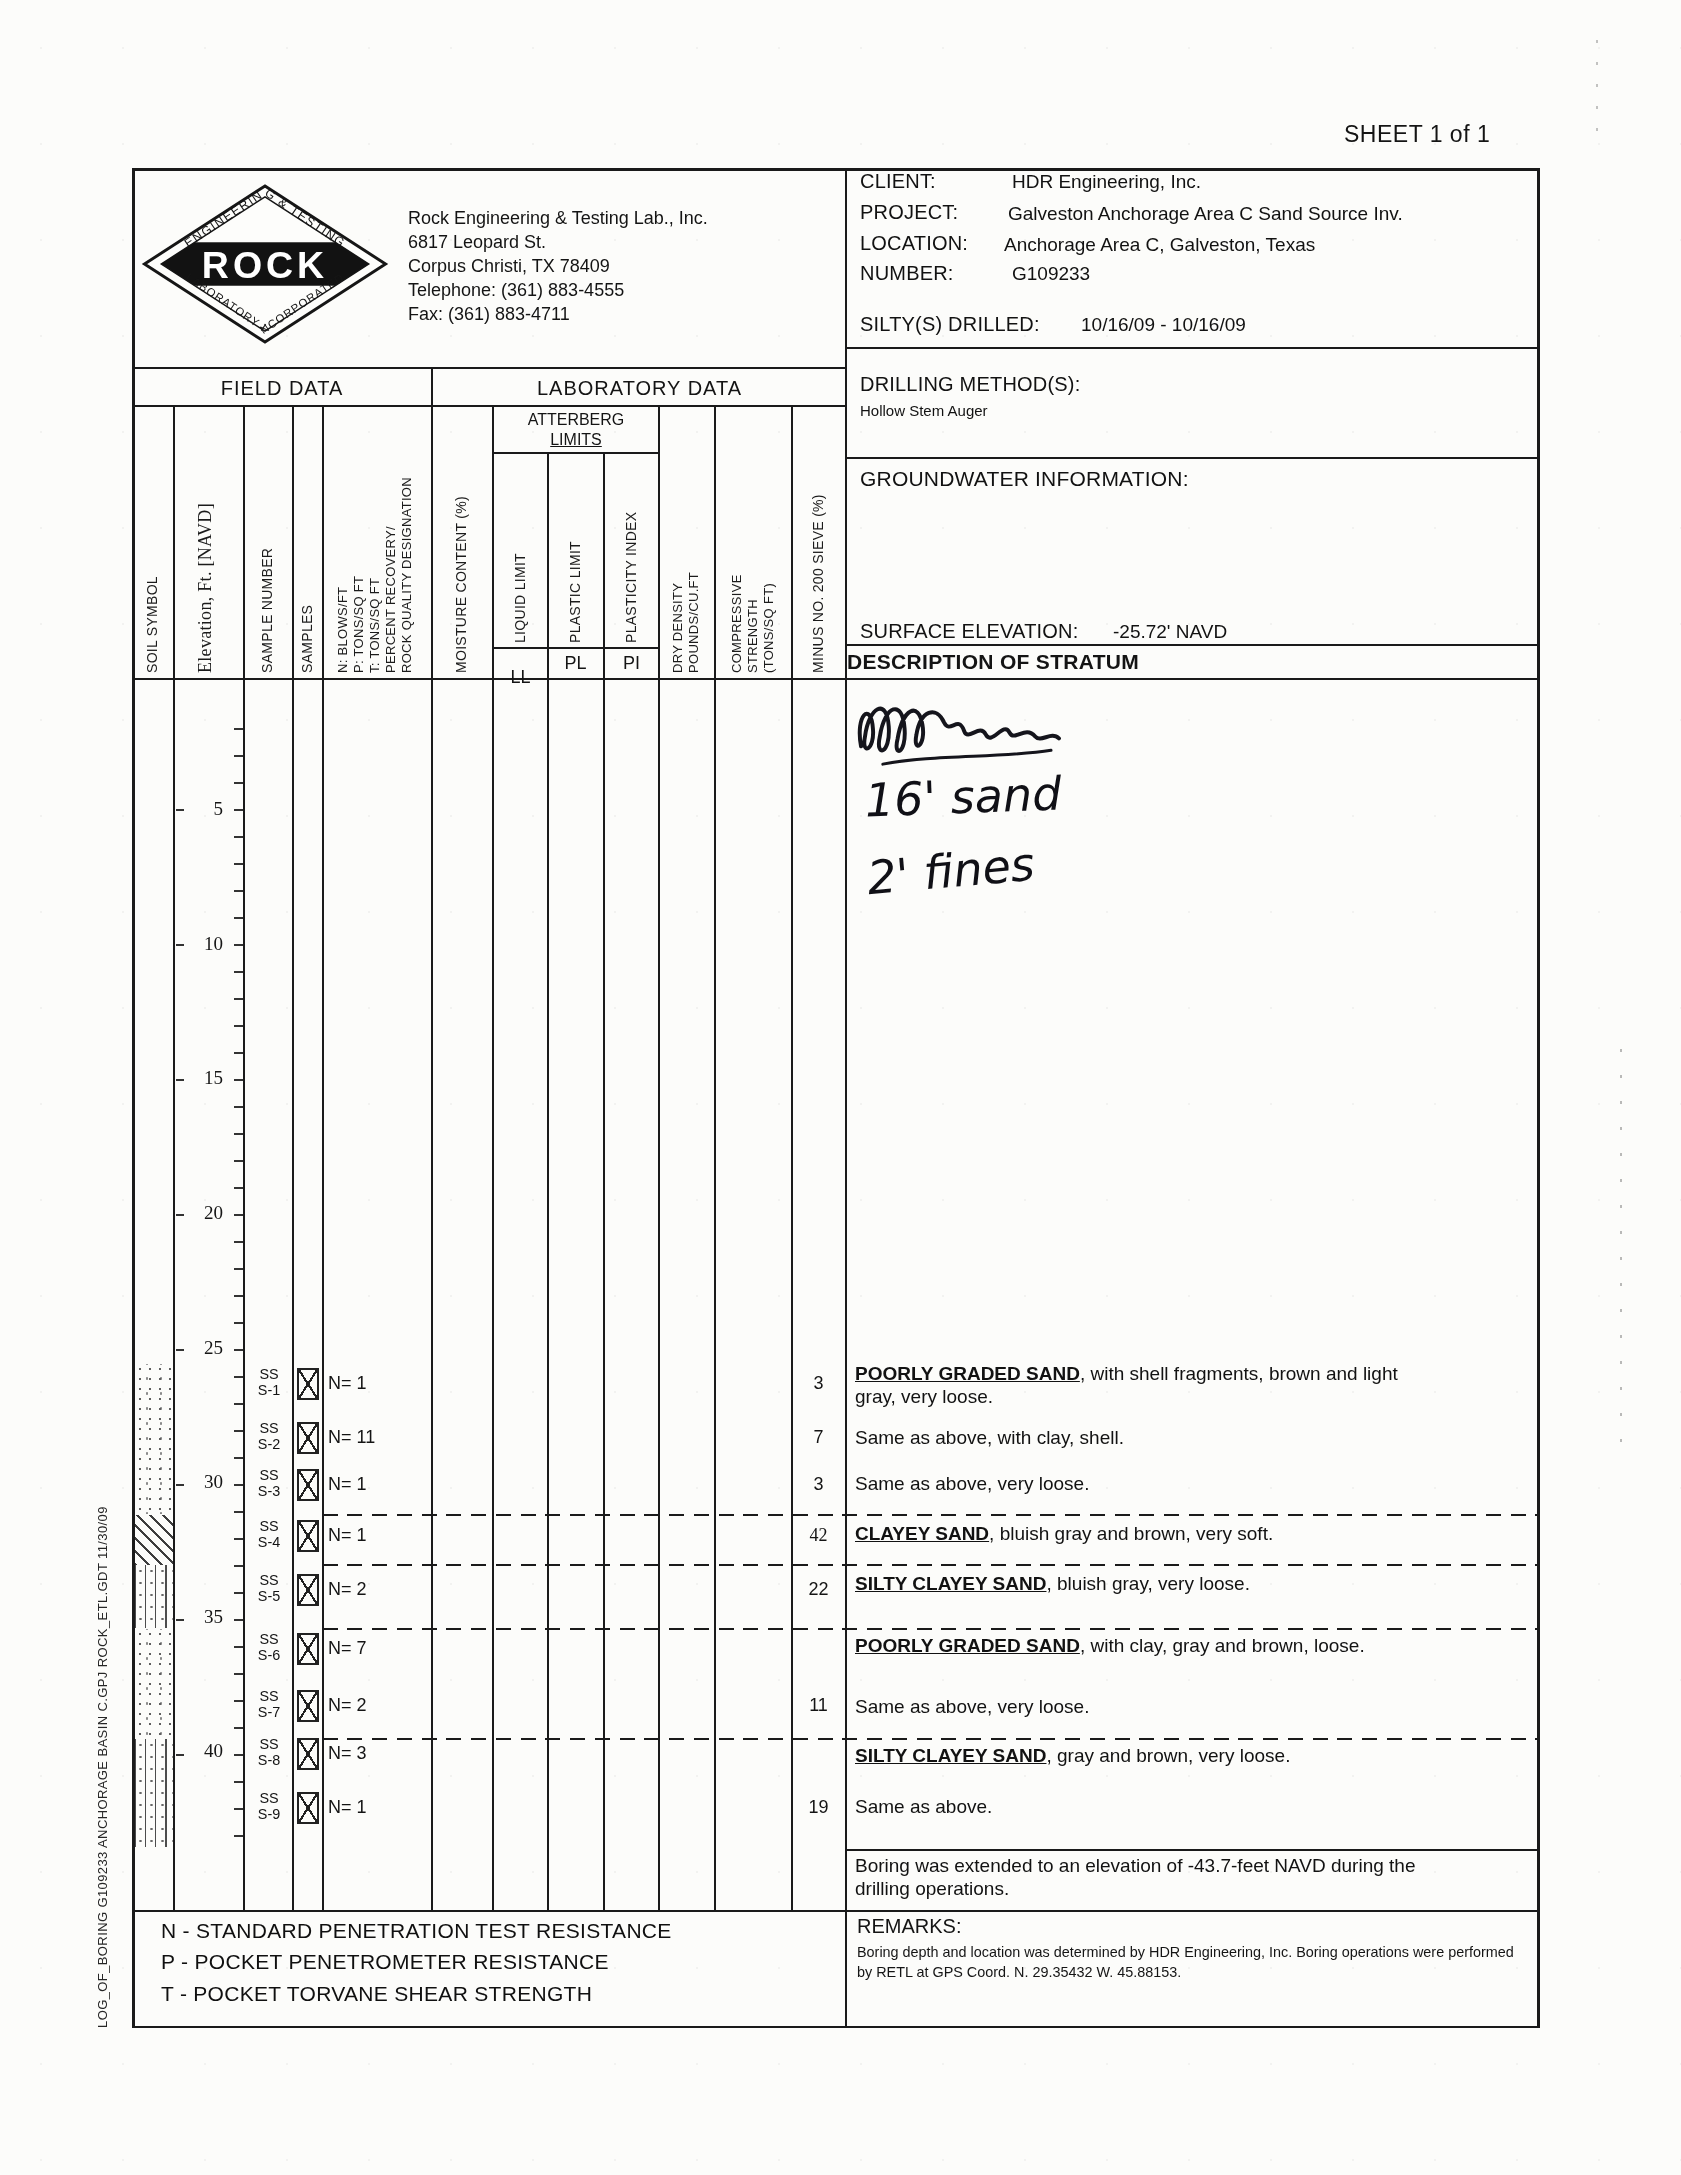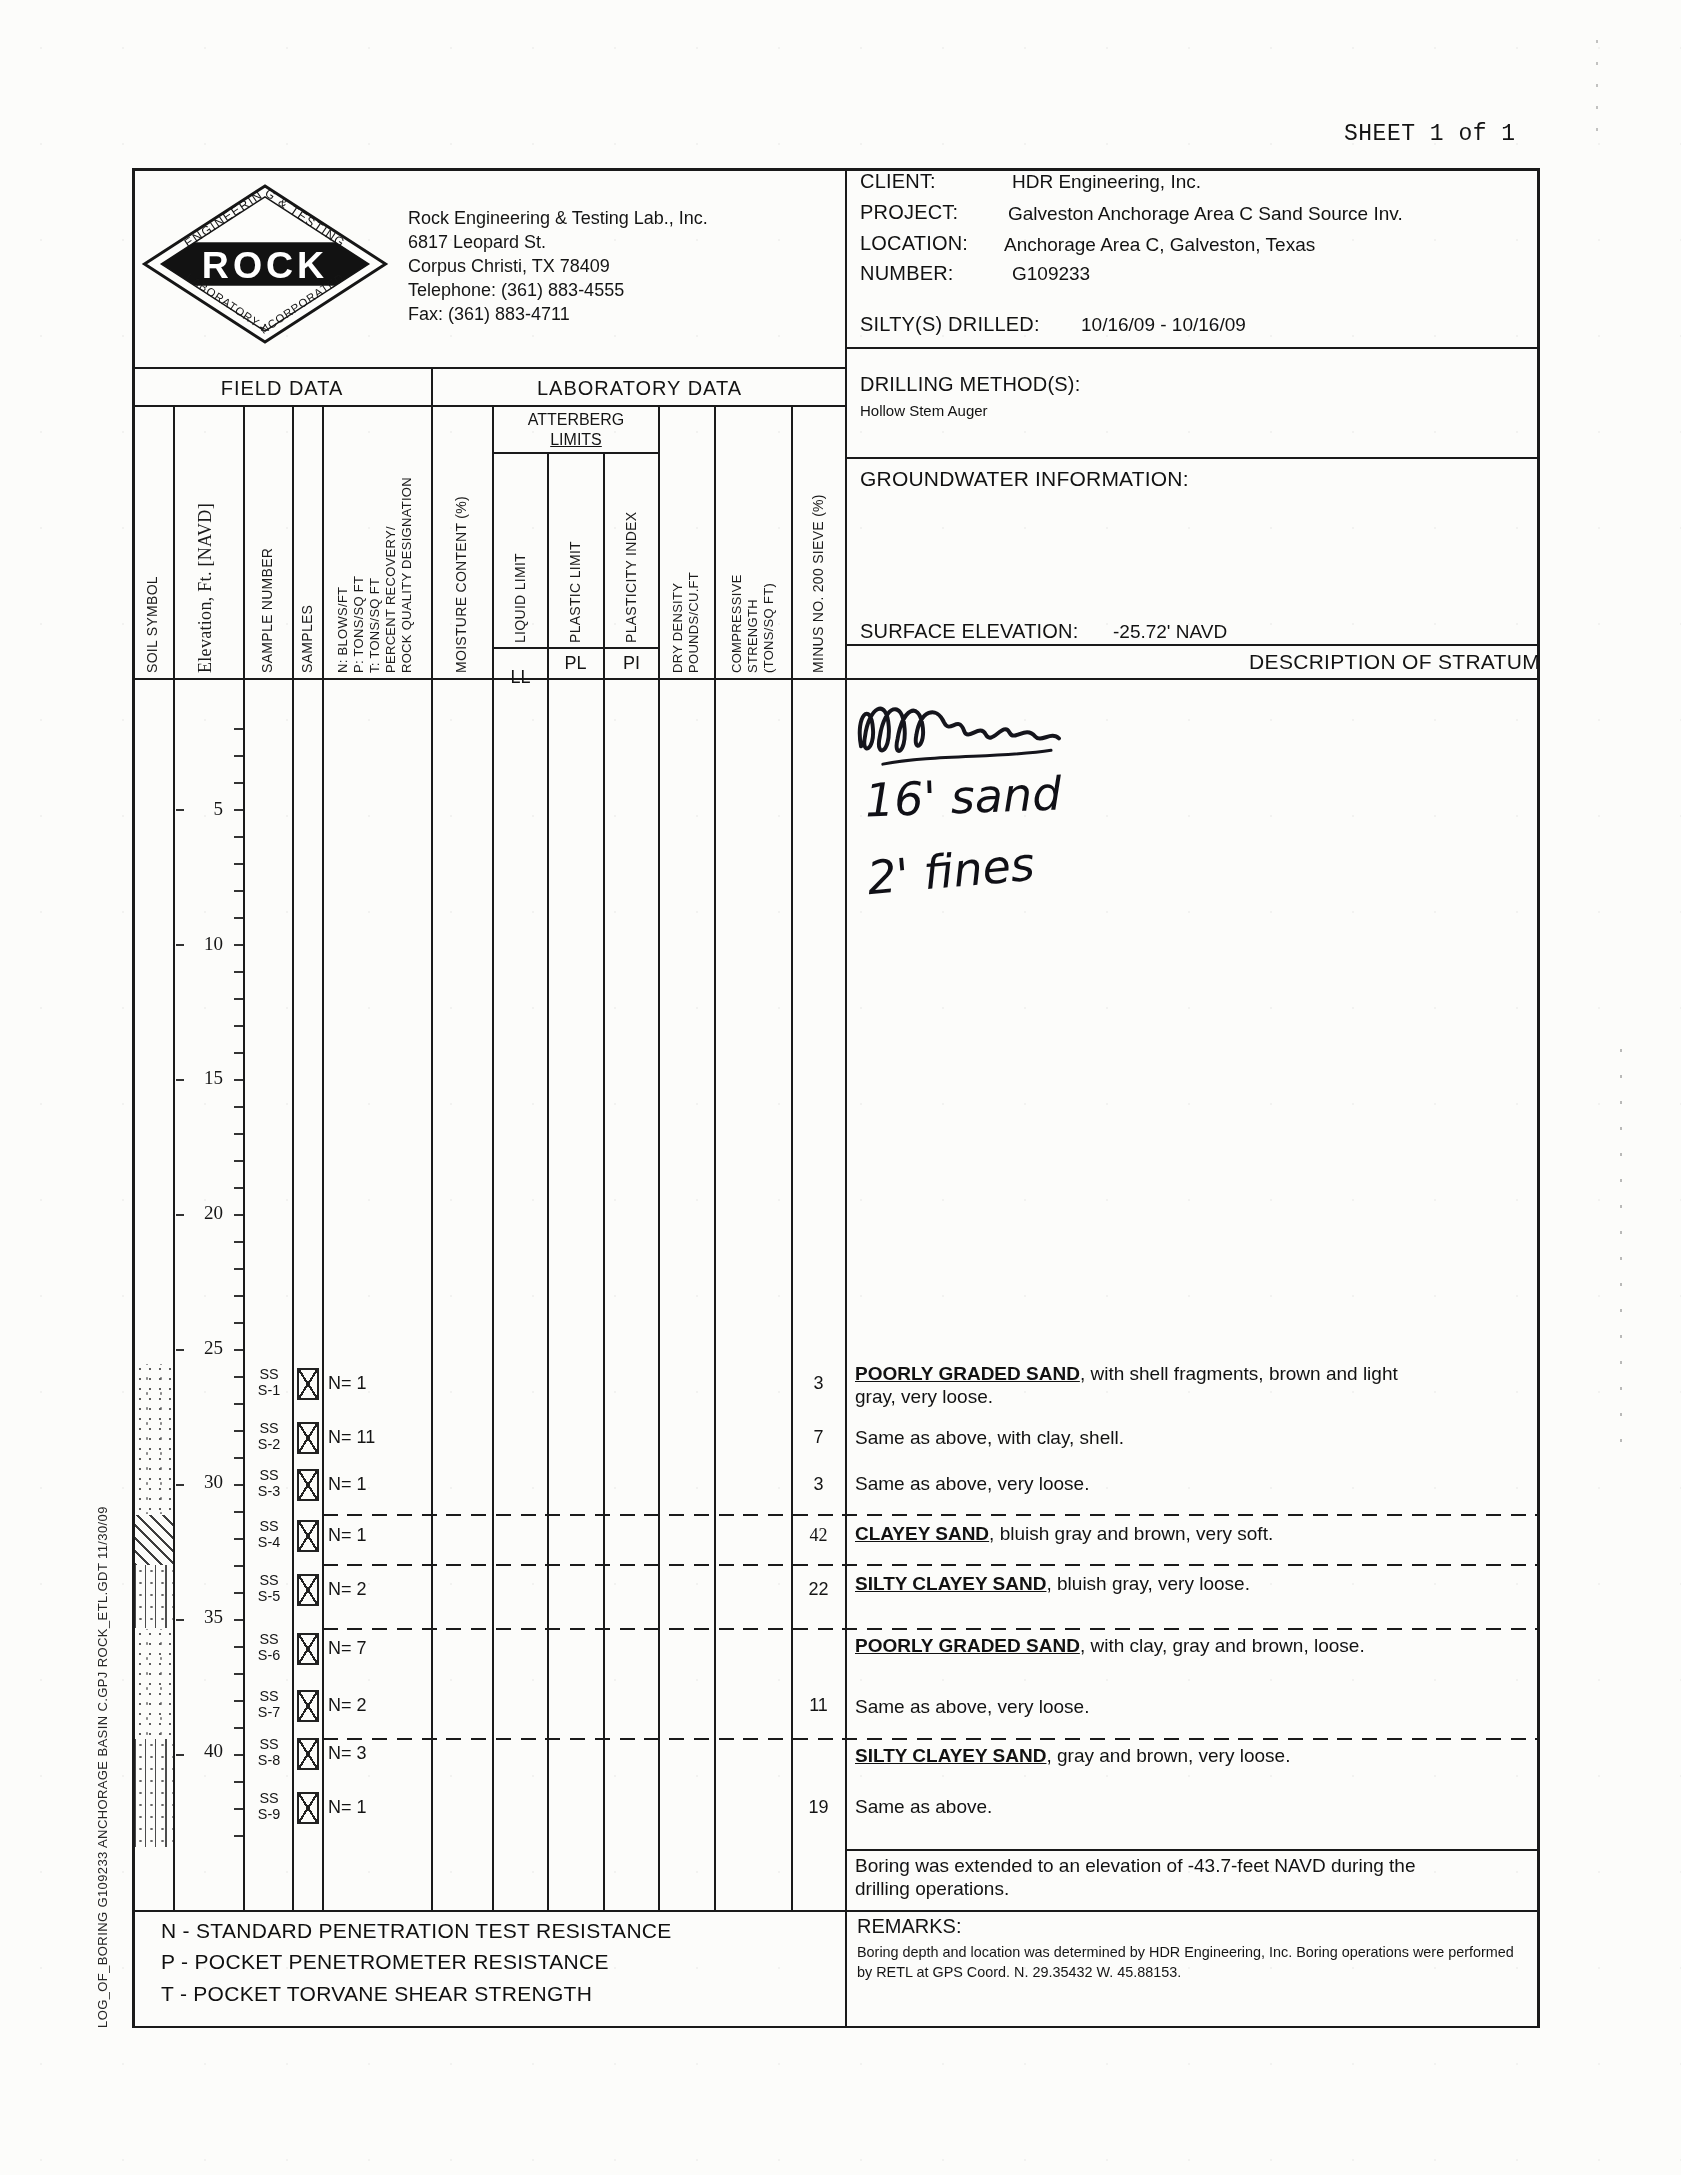--- a/index.html
+++ b/index.html
@@ -38,21 +38,21 @@
           font-size:46px; color:#101016; white-space:nowrap; }
   .legend-line { position:absolute; left:161px; font-size:21px; letter-spacing:0.3px; color:#101010; white-space:nowrap; }
 </style>
 </head>
 <body>
 
 <div class="page">
 
   <div class="vtext abs" style="left:95px; top:1381px; height:647px; font-size:13px; letter-spacing:0.4px; color:#262626;">LOG_OF_BORING  G109233 ANCHORAGE BASIN C.GPJ  ROCK_ETL.GDT  11/30/09</div>
 
-  <div class="abs" style="left:1344px; top:121px; font-size:23px; letter-spacing:0.5px;font-family:Liberation Mono, monospace;">SHEET  1  of  1</div>
+  <div class="abs" style="left:1344px; top:121px; font-size:23px; letter-spacing:0.5px;">SHEET  1  of  1</div>
 
   <div class="pat pat-sand abs" style="top:1364px; height:150px;"></div>
   <div class="pat pat-clay abs" style="top:1515px; height:50px;"></div>
   <div class="pat pat-silt abs" style="top:1565px; height:63px;"></div>
   <div class="pat pat-sand abs" style="top:1629px; height:111px;"></div>
   <div class="pat pat-silt abs" style="top:1739px; height:108px;"></div>
 
   <div class="abs" style="left:234px; top:703px; width:9px; height:1139px;
               background:repeating-linear-gradient(180deg, transparent 0px, transparent 25px, #333 25px, #333 27px);"></div>
   <div class="abs" style="left:176px; top:676px; width:8px; height:1089px;
@@ -133,21 +133,21 @@
   <div class="hvalue" style="left:1004px; top:234px;">Anchorage Area C, Galveston, Texas</div>
   <div class="hlabel" style="left:860px; top:262px;">NUMBER:</div>
   <div class="hvalue" style="left:1012px; top:263px;">G109233</div>
   <div class="hlabel" style="left:860px; top:313px;">SILTY(S) DRILLED:</div>
   <div class="hvalue" style="left:1081px; top:314px;">10/16/09 - 10/16/09</div>
   <div class="hlabel" style="left:860px; top:373px;">DRILLING METHOD(S):</div>
   <div class="hvalue" style="left:860px; top:402px; font-size:15px;">Hollow Stem Auger</div>
   <div class="hlabel" style="left:860px; top:467px; font-size:21px;">GROUNDWATER INFORMATION:</div>
   <div class="hlabel" style="left:860px; top:620px;">SURFACE ELEVATION:</div>
   <div class="hvalue" style="left:1113px; top:621px;">-25.72' NAVD</div>
-  <div class="abs" style="left:847px; top:650px; width:693px; text-align:right; font-size:21px; font-weight:normal; letter-spacing:0.3px;">DESCRIPTION OF STRATUM</div>
+  <div class="abs" style="left:847px; top:650px; width:693px; text-align:left; font-size:21px; font-weight:bold; letter-spacing:0.3px;">DESCRIPTION OF STRATUM</div>
 
   <div class="abs" style="left:132px; top:377px; width:300px; text-align:center; font-size:20px; letter-spacing:1px;">FIELD DATA</div>
   <div class="abs" style="left:432px; top:377px; width:415px; text-align:center; font-size:20px; letter-spacing:1px;">LABORATORY DATA</div>
   <div class="abs" style="left:493px; top:410px; width:166px; text-align:center; font-size:16px; line-height:20px;">
     <div>ATTERBERG</div>
     <div style="text-decoration:underline;">LIMITS</div>
   </div>
 
   <div class="rlab" style="left:144px; top:411px; height:262px;">SOIL SYMBOL</div>
   <div class="rlab" style="left:197px; top:411px; height:262px; font-size:18px; font-family:'Liberation Serif', serif;">Elevation, Ft. [NAVD]</div>

